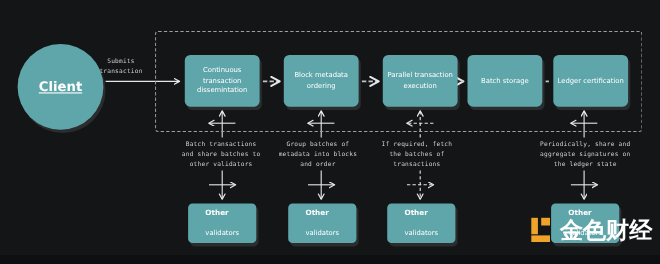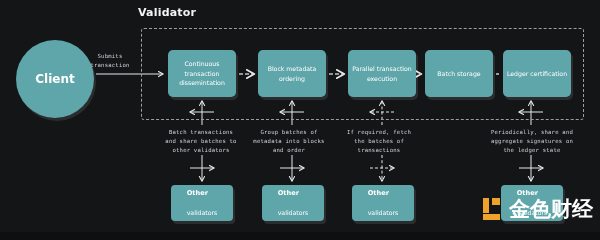--- a/index.html
+++ b/index.html
@@ -24,21 +24,21 @@
   
   .client{
     position:absolute;left:16px;top:40px;width:78px;height:78px;
     border-radius:50%;background:#5fa6ab;
     box-shadow:2px 3px 0 0 rgba(255,255,255,.10);
   }
   .client-label{
     position:absolute;left:0;top:0;width:78px;height:78px;
     display:flex;align-items:center;justify-content:center;
     font-family:"DejaVu Sans","Liberation Sans",sans-serif;
-    font-weight:bold;font-size:12px;color:#ffffff;
+    font-weight:bold;font-size:12px;color:#ffffff;text-decoration:underline;
   }
 
   
   .pbox{
     position:absolute;width:68px;height:47px;background:#5fa6ab;border-radius:5px;
     box-shadow:2px 3px 0 0 rgba(255,255,255,.10);
     display:flex;align-items:center;justify-content:center;text-align:center;
   }
   .pbox span{
     font-size:6.2px;line-height:1.55;color:#ffffff;
@@ -144,21 +144,20 @@
     <g>
       <line x1="382" y1="125" x2="382" y2="101" stroke="#e6e9ea" stroke-width="1" stroke-dasharray="3 2.2" marker-end="url(#av)"></line>
       <line x1="382" y1="155" x2="382" y2="181" stroke="#e6e9ea" stroke-width="1" stroke-dasharray="3 2.2" marker-end="url(#av)"></line>
     </g>
     <g>
       <line x1="531" y1="125" x2="531" y2="101" stroke="#e6e9ea" stroke-width="1" marker-end="url(#av)"></line>
       <line x1="531" y1="155" x2="531" y2="181" stroke="#e6e9ea" stroke-width="1" marker-end="url(#av)"></line>
     </g>
   </svg>
 
-  <div class="group-title">Validator</div>
   <div class="group-box"></div>
 
   <div class="client">
     <div class="client-label">Client</div>
   </div>
   <div class="elabel lab-submit">Submits
 transaction</div>
 
   <div class="pbox p0">
     <span>Continuous

